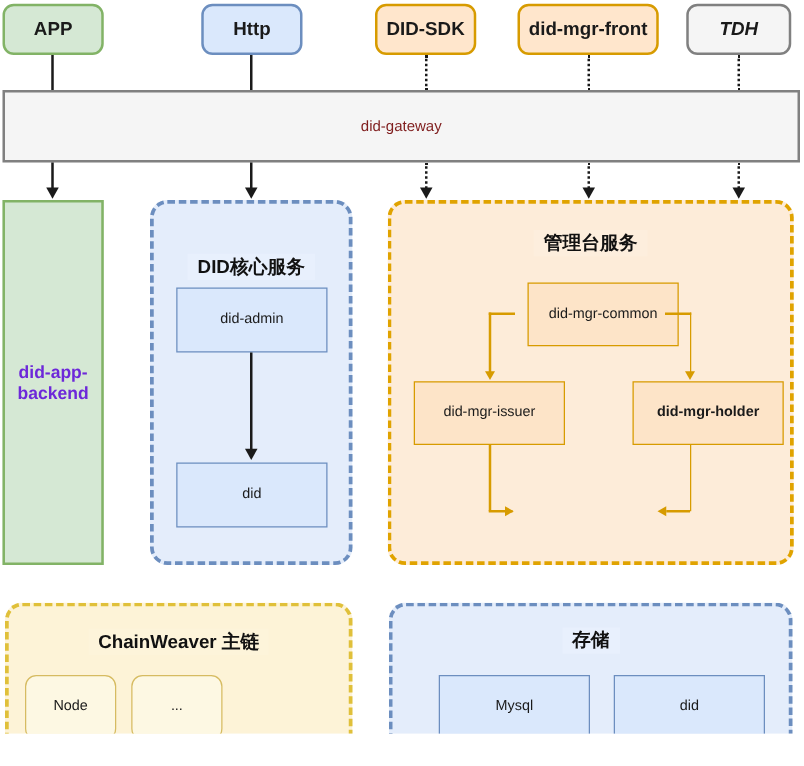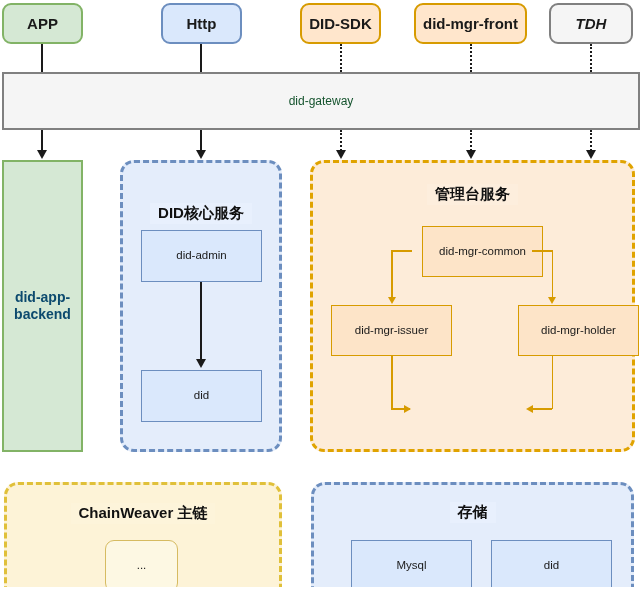--- a/index.html
+++ b/index.html
@@ -39,30 +39,30 @@
   .c-green  { background: #d5e8d4; border-color: #82b366; }
   .c-blue   { background: #dae8fc; border-color: #6c8ebf; }
   .c-orange { background: #ffe6cc; border-color: #d79b00; }
   .c-gray   { background: #f5f5f5; border-color: #808080; font-style: italic; }
 
   
   .gateway {
     background: #f5f5f5;
     border: 2px solid #808080;
     font-size: 12px;
-    color: #14532d;
+    color: #7f1d1d;
   }
 
   
   .backend {
     background: #d5e8d4;
     border: 2px solid #82b366;
     font-weight: bold;
     font-size: 14px;
-    color: #0c4a6e;
+    color: #6d28d9;
     flex-direction: column;
   }
 
   
   .group {
     position: absolute;
     box-sizing: border-box;
     border-width: 3px;
     border-style: dashed;
   }
@@ -235,39 +235,42 @@
   <div class="arrow-down-o" style="left:387.5px; top:297px;"></div>
 
   <div class="ln-o ln-h" style="left:532px; top:250px; width:21px;"></div>
   <div class="ln-o ln-v" style="left:551.5px; top:250px; height:48px;"></div>
   <div class="arrow-down-o" style="left:548px; top:297px;"></div>
 
   <div class="node svc s-orange" style="left:331px; top:305px; width:121px; height:51px;">
     <span>did-mgr-issuer</span>
   </div>
 
-  <div class="node svc s-orange" style="left:518px; top:305px; width:121px; height:51px;">
+  <div class="node svc s-orange" style="left:506px; top:305px; width:121px; height:51px;font-weight:bold;">
     <span>did-mgr-holder</span>
   </div>
 
   <div class="ln-o ln-v" style="left:391px; top:356px; height:53px;"></div>
   <div class="ln-o ln-h" style="left:391px; top:408px; width:19px;"></div>
   <div class="arrow-right-o" style="left:404px; top:405px;"></div>
 
   <div class="ln-o ln-v" style="left:551.5px; top:356px; height:53px;"></div>
   <div class="ln-o ln-h" style="left:533px; top:408px; width:19px;"></div>
   <div class="arrow-left-o" style="left:526px; top:405px;"></div>
 
 
   <div class="group g-yellow" style="left:4px; top:482px; width:278px; height:127px;">
     <div class="group-title" style="top:18px;">
       <span class="title-chip chip-yellow">ChainWeaver 主链</span>
     </div>
   </div>
 
+  <div class="node svc s-cream" style="left:20px; top:540px; width:73px; height:52px;">
+    <span>Node</span>
+  </div>
 
   <div class="node svc s-cream" style="left:105px; top:540px; width:73px; height:52px;">
     <span>...</span>
   </div>
 
 
   <div class="group g-blue" style="left:311px; top:482px; width:323px; height:127px;">
     <div class="group-title" style="top:17px;">
       <span class="title-chip chip-blue">存储</span>
     </div>

